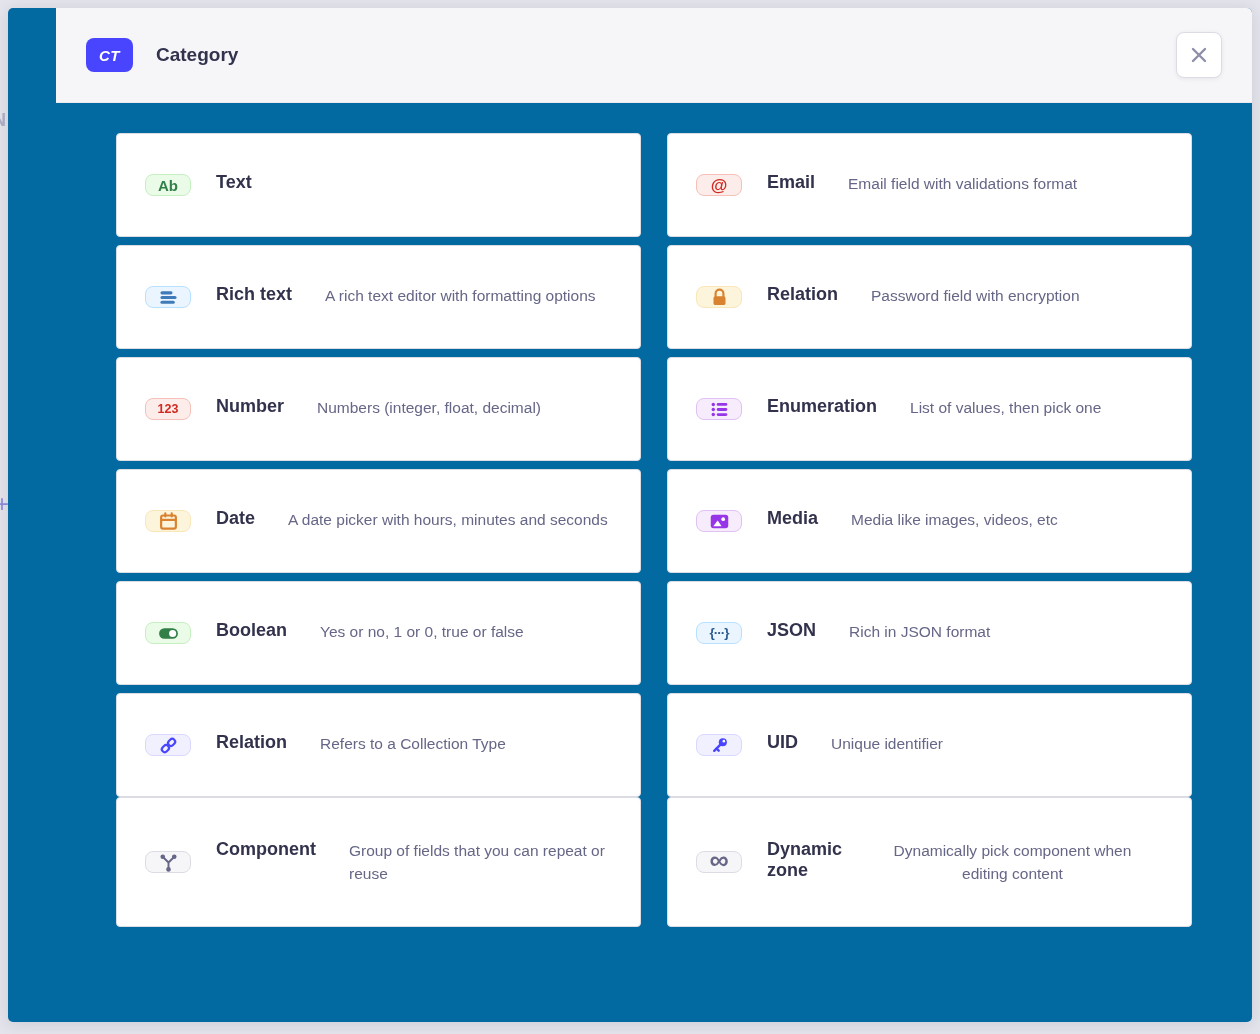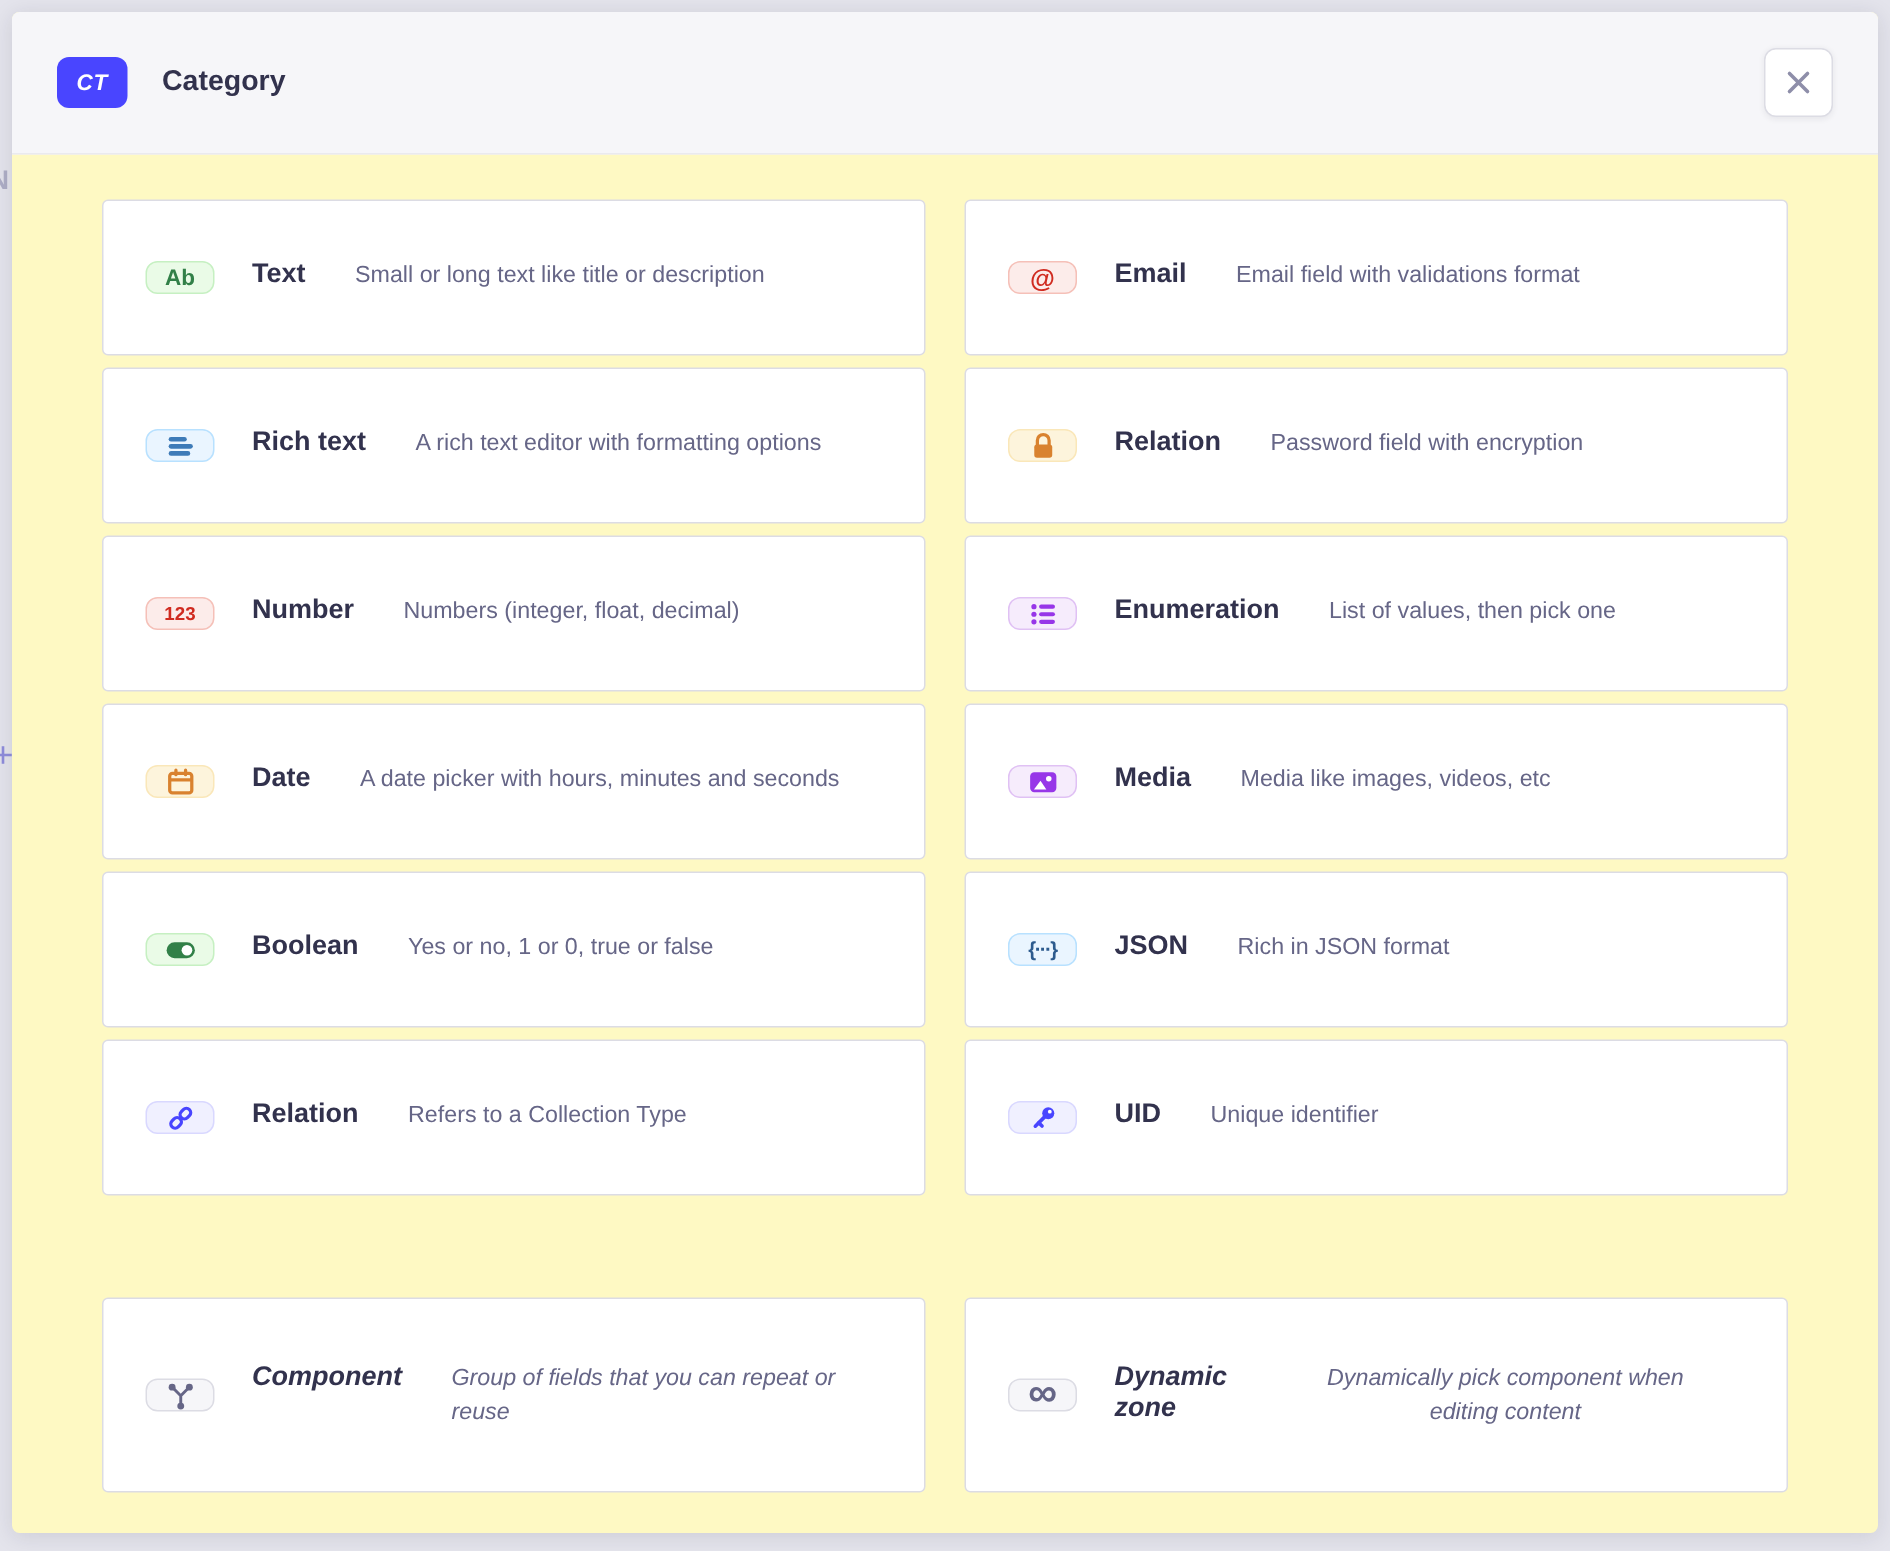--- a/index.html
+++ b/index.html
@@ -7,42 +7,43 @@
     width:1260px;height:1034px;position:relative;overflow:hidden;
     background:#e4e4ec;
     font-family:"Liberation Sans","DejaVu Sans",sans-serif;
     -webkit-font-smoothing:antialiased;
   }
   .bg-frag{position:absolute;z-index:0;}
   .bg-frag-n{top:110px;left:-7px;font-size:18px;font-weight:bold;color:#aeaec6;}
   .bg-frag-plus{top:490px;left:-5px;font-size:24px;color:#8f8ddb;}
   .modal{
     position:absolute;top:8px;left:8px;right:8px;bottom:12px;z-index:1;
-    background:#fef9c3;border-radius:5px;overflow:hidden;
+    background:#0369a1;border-radius:5px;overflow:hidden;
     box-shadow:0 2px 15px rgba(33,33,52,.12);
+    padding-left:48px;
   }
   .modal-header{
     height:95px;background:#f6f6f9;border-bottom:1px solid #eaeaef;
     display:flex;align-items:center;padding:0 30px;box-sizing:border-box;
   }
   .ct-badge{
     width:47px;height:34px;border-radius:8px;background:#4945ff;color:#fff;
     font-style:italic;font-weight:bold;font-size:15px;letter-spacing:.5px;
     display:flex;align-items:center;justify-content:center;flex-shrink:0;
   }
   .modal-title{font-size:19px;font-weight:bold;color:#32324d;margin:0 0 0 23px;text-align:right;}
   .close-btn{
     margin-left:auto;width:46px;height:46px;border-radius:8px;
     border:1px solid #dcdce4;background:#fff;cursor:pointer;
     display:flex;align-items:center;justify-content:center;
     box-shadow:0 1px 4px rgba(33,33,52,.08);padding:0;
   }
   .modal-body{padding:30px 60px 0;box-sizing:border-box;}
   .grid{display:grid;grid-template-columns:1fr 1fr;column-gap:26px;row-gap:8px;}
-  .grid.advanced{margin-top:68px;font-style:italic;}
+  .grid.advanced{}
   .card{
     height:104px;background:#fff;border:1px solid #dcdce4;border-radius:4px;
     display:flex;align-items:center;padding:0 28px;box-sizing:border-box;cursor:pointer;
   }
   .advanced .card{height:130px;}
   .icon-box{
     width:46px;height:22px;border-radius:8px;border:1px solid transparent;
     display:flex;align-items:center;justify-content:center;flex-shrink:0;
     line-height:1;box-sizing:border-box;
   }
@@ -74,21 +75,20 @@
           <path d="M4 4 L16 16 M16 4 L4 16" stroke="#8e8ea9" stroke-width="2.4" stroke-linecap="round" fill="none"></path>
         </svg>
       </button>
     </div>
     <div class="modal-body">
       <div class="grid" id="fields-grid">
           <div class="card">
     <span class="icon-box glyph-text" style="background: rgb(234, 251, 231); border-color: rgb(198, 240, 194); color: rgb(50, 128, 72);">Ab</span>
     <span class="texts">
       <span class="field-title">Text</span>
-      <span class="field-desc">Small or long text like title or description</span>
     </span>
   </div>
           <div class="card">
     <span class="icon-box glyph-email" style="background: rgb(252, 236, 234); border-color: rgb(245, 192, 184); color: rgb(208, 43, 32);">@</span>
     <span class="texts">
       <span class="field-title">Email</span>
       <span class="field-desc">Email field with validations format</span>
     </span>
   </div>
           <div class="card">

